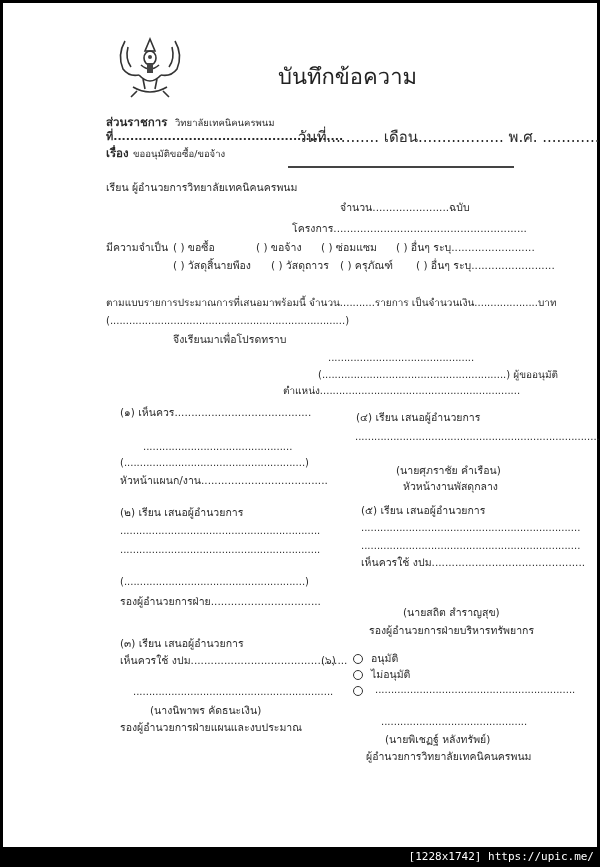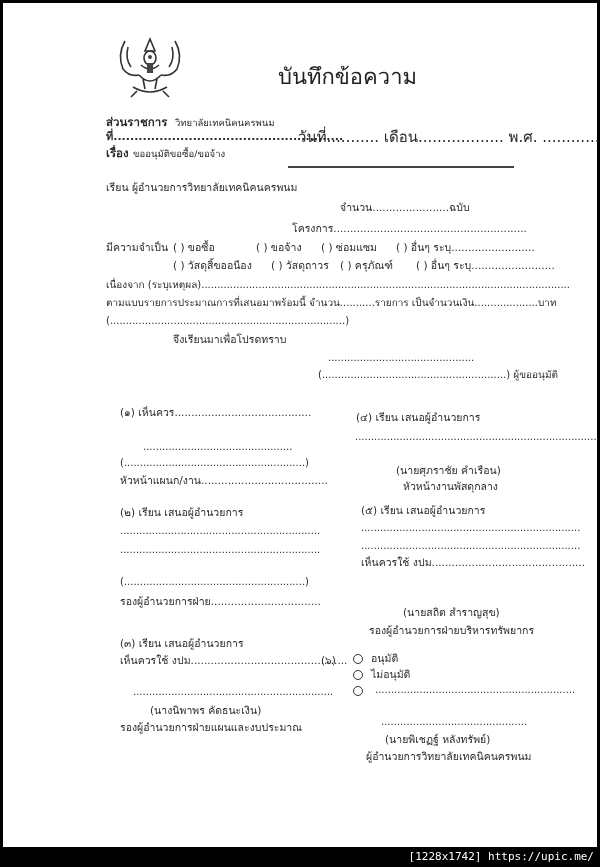--- a/index.html
+++ b/index.html
@@ -69,32 +69,32 @@
   <div class="t" style="left:103px;top:177px">เรียน  ผู้อำนวยการวิทยาลัยเทคนิคนครพนม</div>
   <div class="t" style="left:337px;top:197px">จำนวน.......................ฉบับ</div>
   <div class="t" style="left:289px;top:218px">โครงการ..........................................................</div>
 
   <div class="t" style="left:103px;top:237px">มีความจำเป็น</div>
   <div class="t" style="left:170px;top:237px">(  ) ขอซื้อ</div>
   <div class="t" style="left:253px;top:237px">(  ) ขอจ้าง</div>
   <div class="t" style="left:318px;top:237px">(  ) ซ่อมแซม</div>
   <div class="t" style="left:393px;top:237px">(  ) อื่นๆ ระบุ.........................</div>
 
-  <div class="t" style="left:170px;top:255px">(  ) วัสดุสิ้ขออนือง</div>
+  <div class="t" style="left:170px;top:255px">(  ) วัสดุสิ้นายพือง</div>
   <div class="t" style="left:268px;top:255px">(  ) วัสดุถาวร</div>
   <div class="t" style="left:337px;top:255px">(  ) ครุภัณฑ์</div>
   <div class="t" style="left:413px;top:255px">(  ) อื่นๆ ระบุ.........................</div>
 
-  <div class="t" style="left:103px;top:275px;font-size:10px">เนื่องจาก (ระบุเหตุผล)....................................................................................................................</div>
   <div class="t" style="left:103px;top:293px;font-size:10px">ตามแบบรายการประมาณการที่เสนอมาพร้อมนี้  จำนวน...........รายการ  เป็นจำนวนเงิน....................บาท</div>
   <div class="t" style="left:103px;top:311px;font-size:10px">(..........................................................................)</div>
   <div class="t" style="left:170px;top:329px">จึงเรียนมาเพื่อโปรดทราบ</div>
 
   <div class="t" style="left:325px;top:348px;font-size:10px">..............................................</div>
   <div class="t" style="left:315px;top:365px;font-size:10px">(..........................................................)  ผู้ขออนุมัติ</div>
+  <div class="t" style="left:280px;top:381px;font-size:10px">ตำแหน่ง...............................................................</div>
 
   <div class="t" style="left:117px;top:402px">(๑) เห็นควร.........................................</div>
   <div class="t" style="left:140px;top:437px;font-size:10px">...............................................</div>
   <div class="t" style="left:117px;top:453px;font-size:10px">(.........................................................)</div>
   <div class="t" style="left:117px;top:470px">หัวหน้าแผนก/งาน......................................</div>
 
   <div class="t" style="left:353px;top:407px">(๔) เรียน  เสนอผู้อำนวยการ</div>
   <div class="t" style="left:352px;top:427px;font-size:10px">.............................................................................</div>
   <div class="t" style="left:393px;top:460px">(นายศุภราชัย   คำเรือน)</div>
   <div class="t" style="left:400px;top:476px">หัวหน้างานพัสดุกลาง</div>

